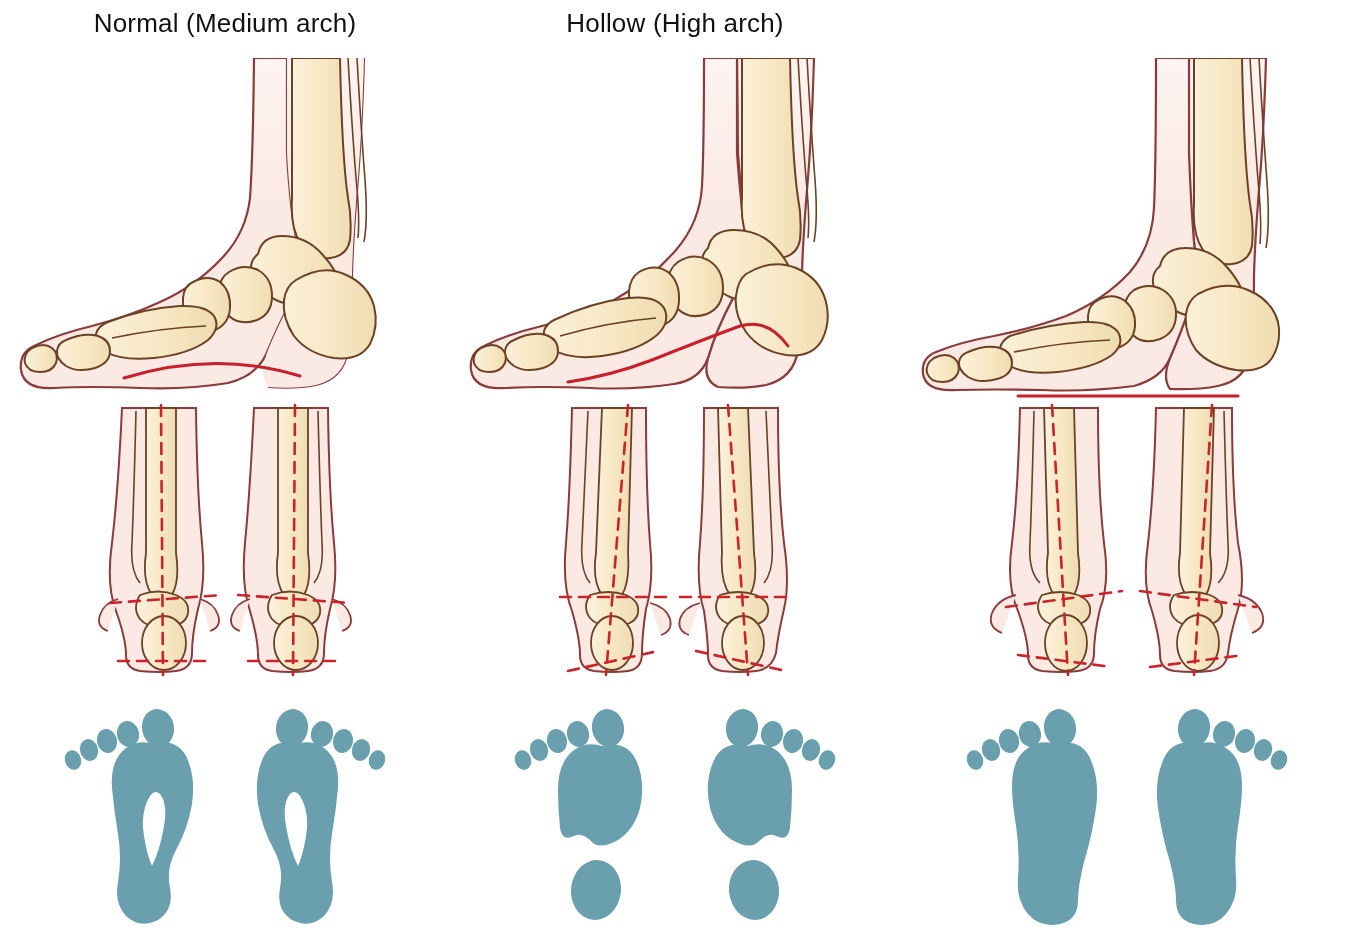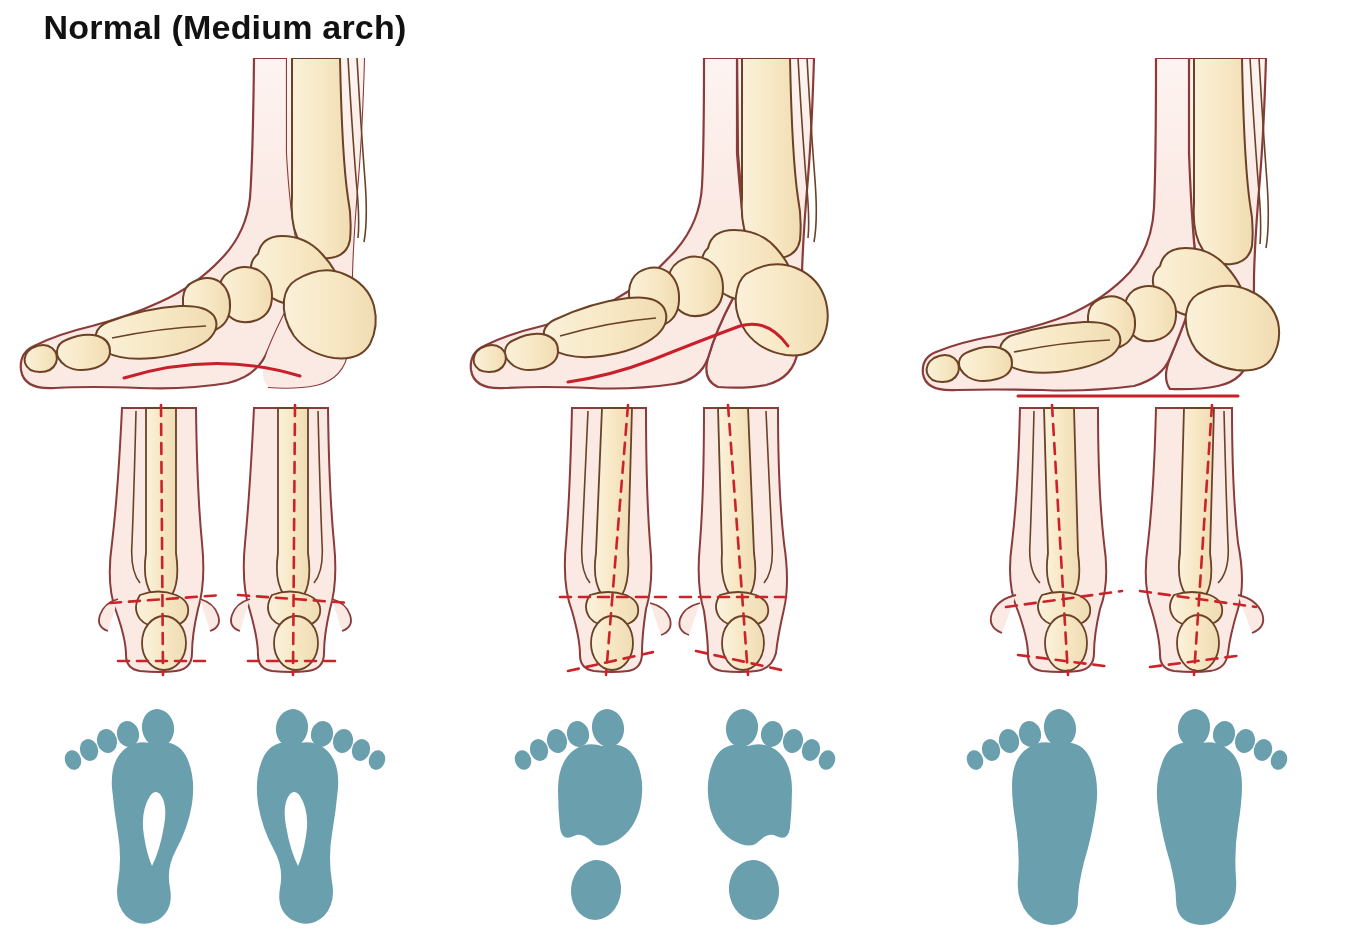--- a/index.html
+++ b/index.html
@@ -28,22 +28,22 @@
   .col-0 { left: 0px; }
   .col-1 { left: 450px; }
   .col-2 { left: 902px; }
 
   .col-title {
     position: absolute;
     top: 8px;
     left: 0;
     width: 450px;
     text-align: center;
-    font-size: 34px;
-    font-weight: 700;
+    font-size: 26px;
+    font-weight: 400;
     color: #111111;
     letter-spacing: 0.2px;
     white-space: nowrap;
   }
   .panel {
     position: absolute;
     left: 0;
     width: 450px;
   }
   .panel-lateral { top: 58px;  height: 345px; }
@@ -185,20 +185,21 @@
             <ellipse cx="107" cy="41" rx="10" ry="12" transform="rotate(-14 107 41)"></ellipse>
             <ellipse cx="89" cy="50" rx="9" ry="11" transform="rotate(-16 89 50)"></ellipse>
             <ellipse cx="73" cy="60" rx="8" ry="10" transform="rotate(-18 73 60)"></ellipse>
           </g>
         </g>
       </svg>
     </div>
   </div>
 
   <div class="column col-1">
+    <div class="col-title">Hollow (High arch)</div>
 
     <div class="panel panel-lateral">
       <svg viewBox="0 0 450 345" preserveAspectRatio="xMidYMid meet">
         <defs>
           <linearGradient id="legGradH" x1="0" y1="0" x2="0" y2="1">
             <stop offset="0%" stop-color="#fdf4f1"></stop>
               <stop offset="45%" stop-color="#fbe9e4"></stop>
             <stop offset="100%" stop-color="#fbe9e4"></stop>
           </linearGradient>
           <linearGradient id="boneGradH" x1="0" y1="0" x2="1" y2="0">

